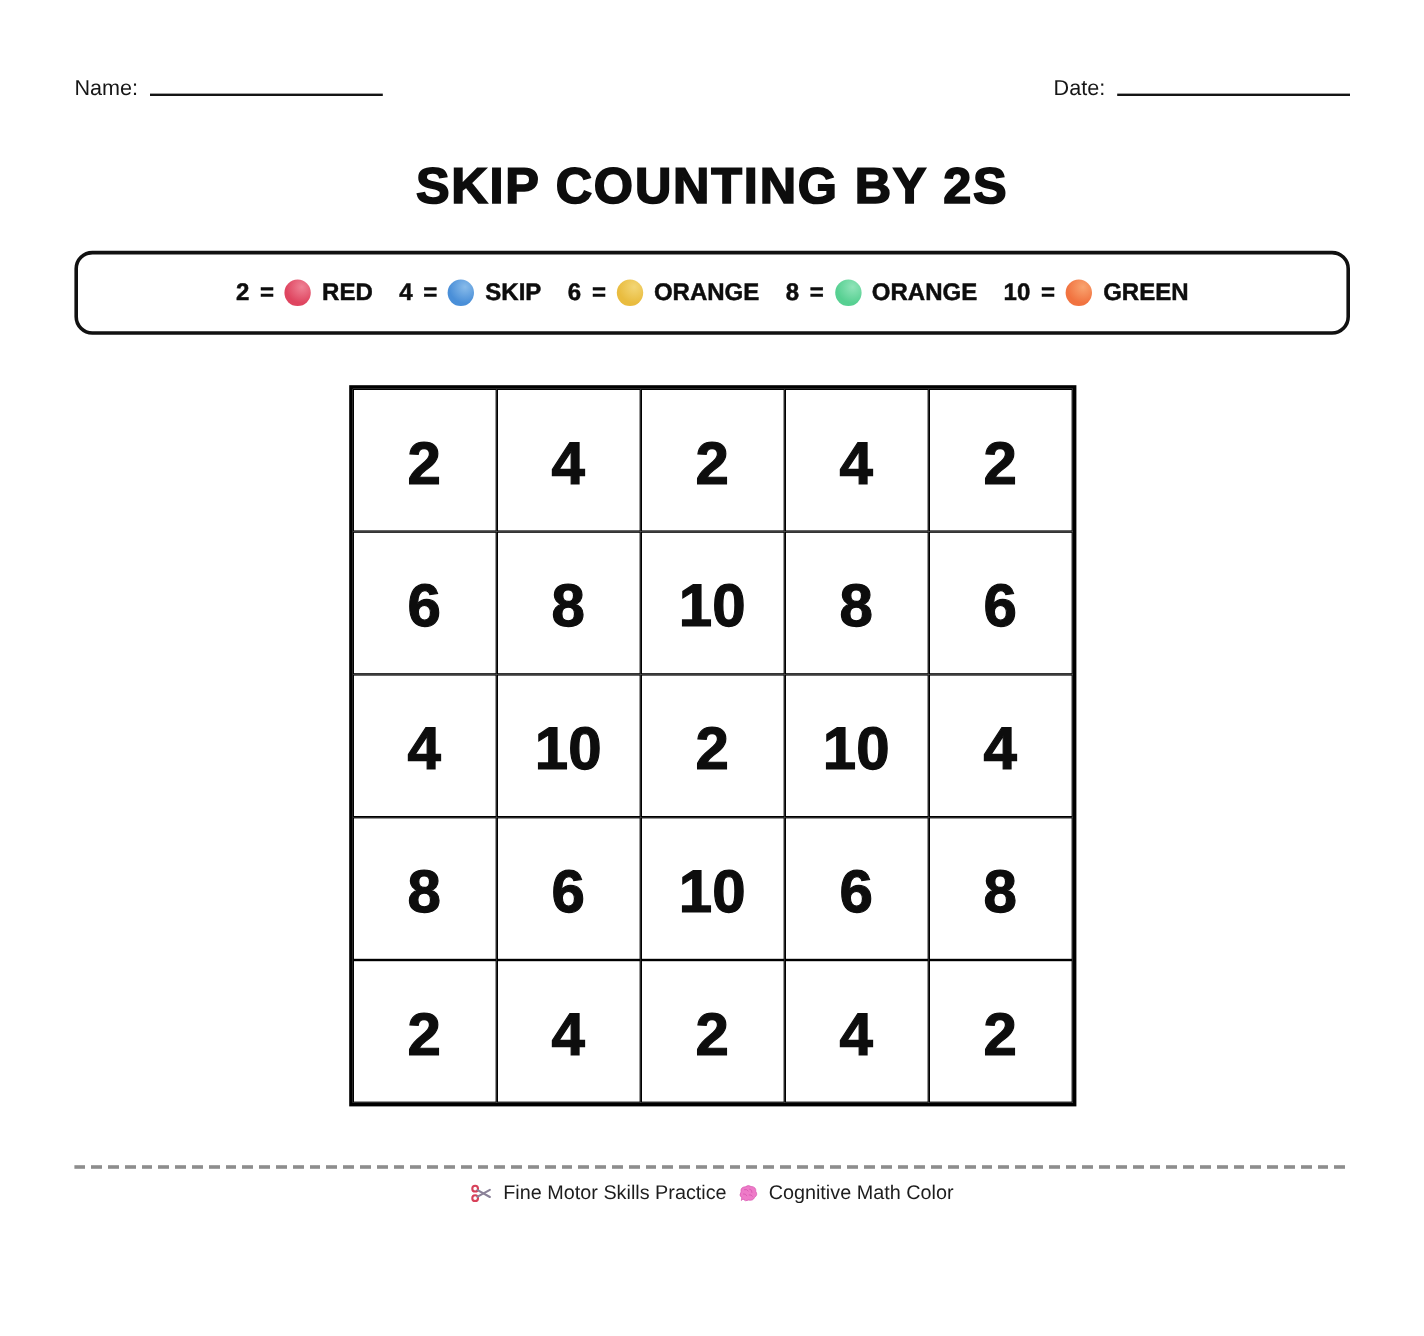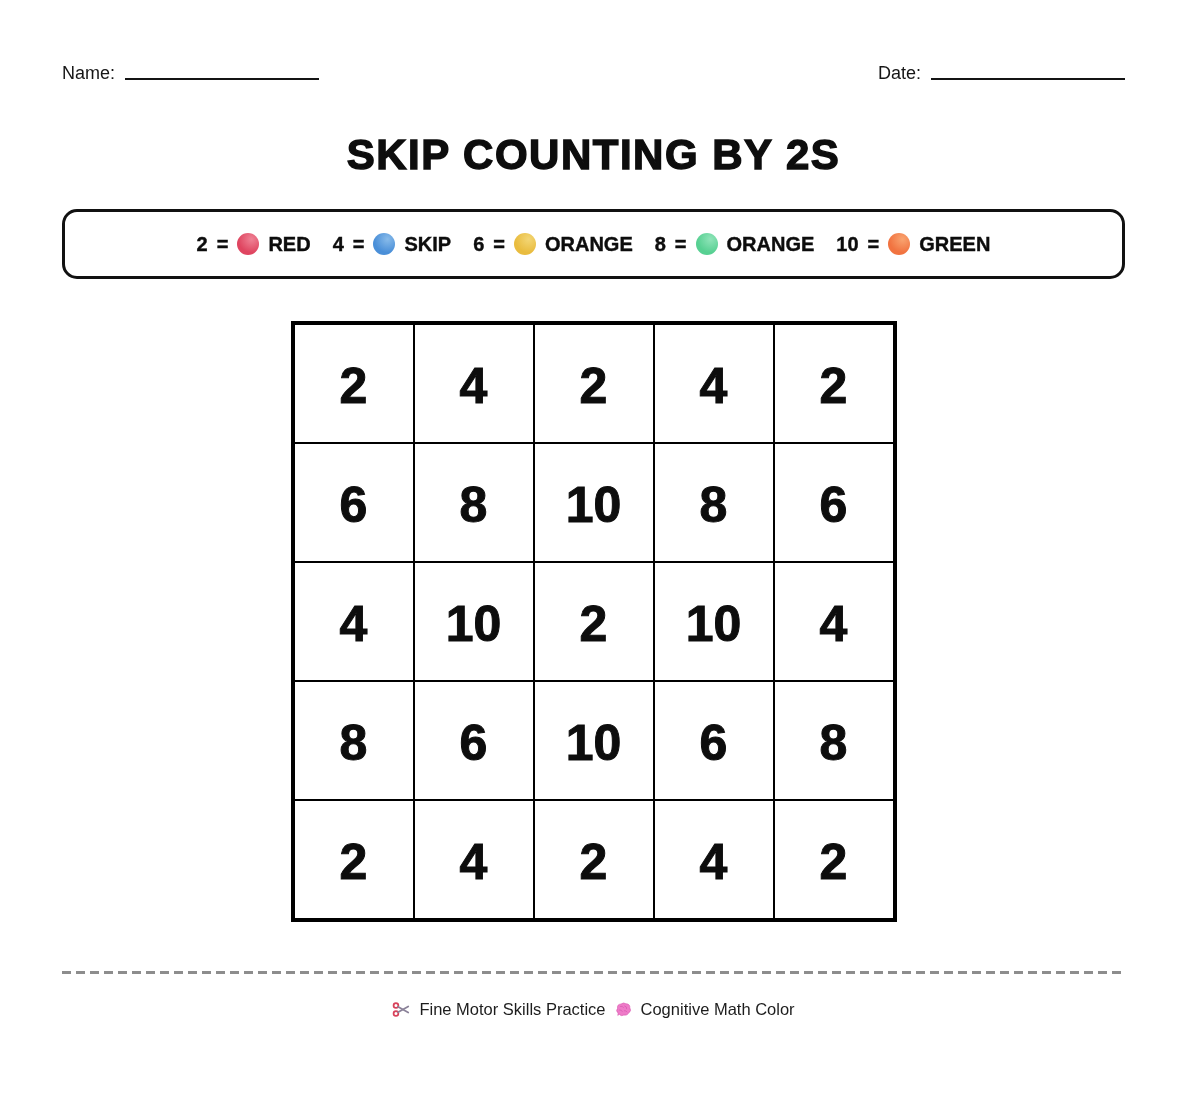--- a/index.html
+++ b/index.html
@@ -69,21 +69,21 @@
     -webkit-text-stroke:1px #0d0d0d;
     padding-top:4px;
   }
 
   
   .divider {
     margin-top:49px; height:3px;
     background:repeating-linear-gradient(90deg,#8d8d8d 0 9px,transparent 9px 14px);
   }
   .footer {
-    margin-top:26px;
+    margin-top:11px;
     display:flex; justify-content:center; align-items:center; gap:8px;
     font-size:16.5px; color:#1d1d1d;
   }
   .footer .icon { display:inline-flex; align-items:center; }
 </style>
 </head>
 <body>
 
 <div class="page">
 

